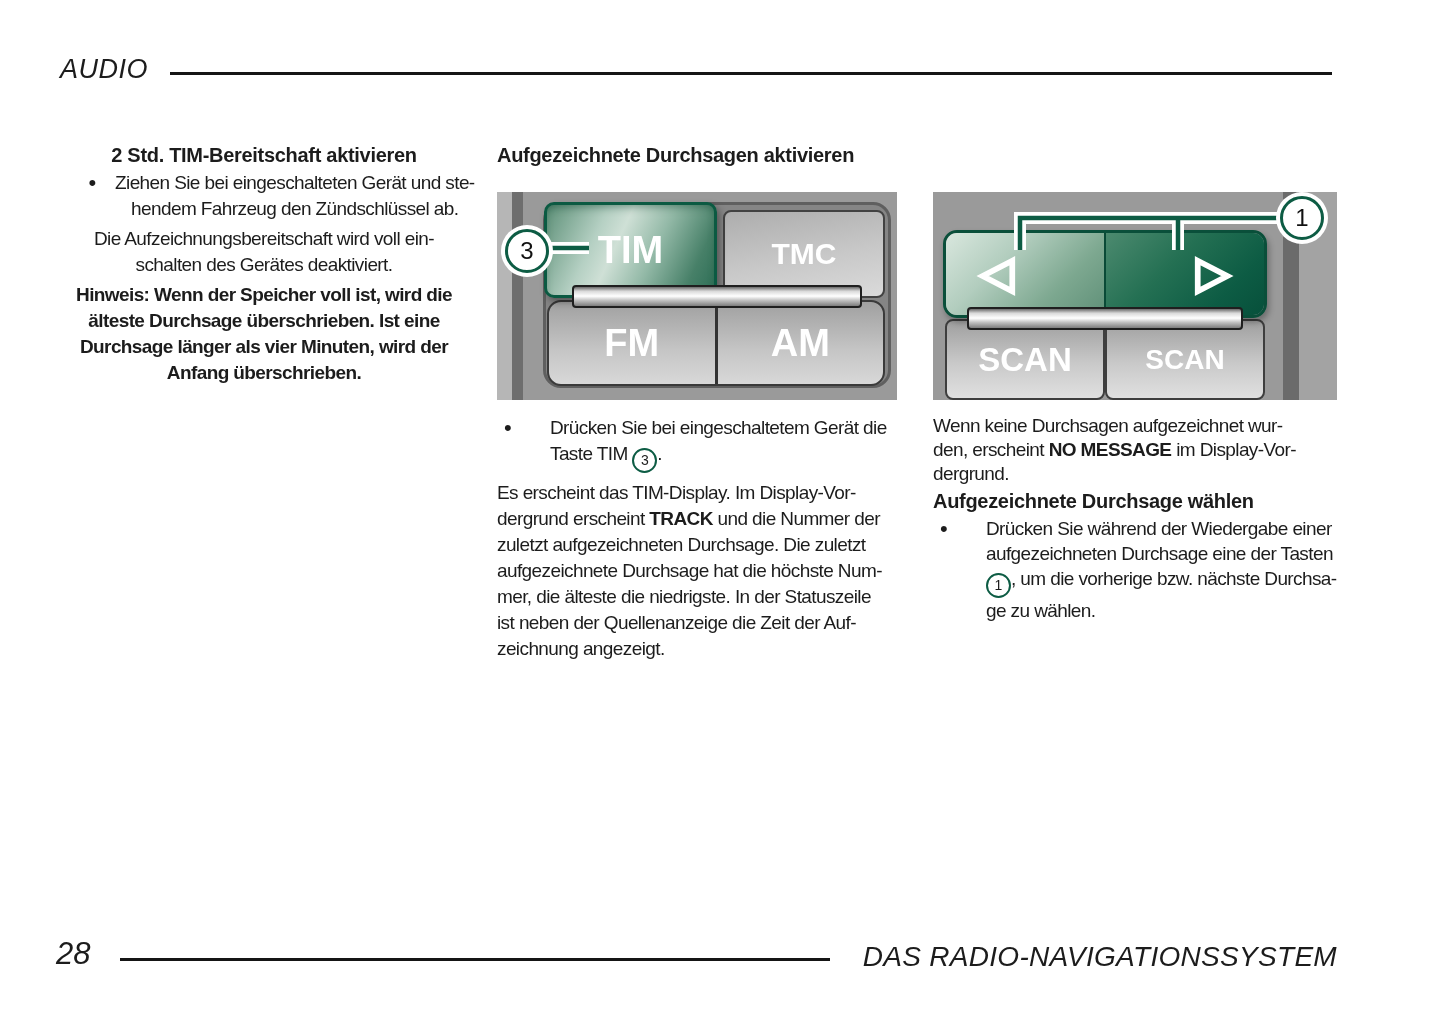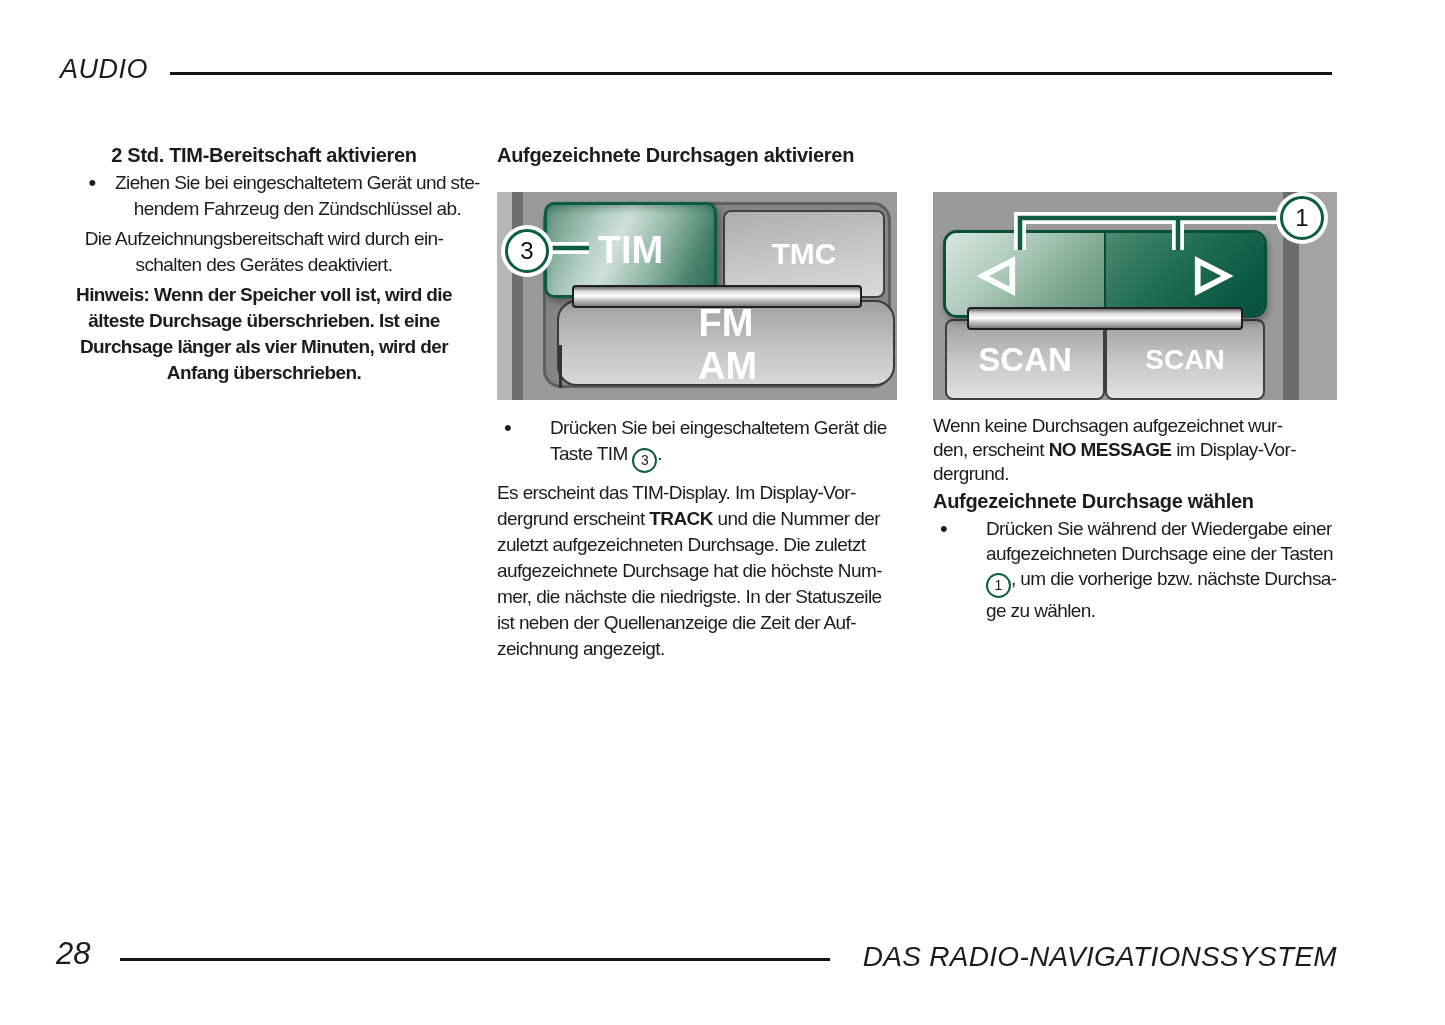--- a/index.html
+++ b/index.html
@@ -38,23 +38,23 @@
   .f2-dark{left:350px;width:16px;background:#6b6b6b;}
   .f2-edge{left:366px;width:38px;background:#a3a3a3;}
 
   .housing{position:absolute;left:46px;top:10px;width:342px;height:180px;background:#858585;
            border:3px solid #5f5f5f;border-radius:18px;}
   .key{position:absolute;display:flex;align-items:center;justify-content:center;
        color:#fff;font-weight:700;border-radius:8px;}
   .gray-key{background:linear-gradient(170deg,#adadad 0%,#c8c8c8 55%,#dadada 100%);
             border:2px solid #424242;font-size:30px;}
   .tmc-key{left:226px;top:18px;width:158px;height:84px;}
-  .bottom-row{position:absolute;left:60px;top:108px;width:334px;height:82px;border-radius:20px;
+  .bottom-row{position:absolute;left:50px;top:108px;width:334px;height:82px;border-radius:14px;
               border:2px solid #3a3a3a;background:linear-gradient(180deg,#a0a0a0 0%,#c6c6c6 60%,#d8d8d8 100%);
-              display:flex;flex-direction:column;}
+              display:flex;}
   .half{flex:1;display:flex;align-items:center;justify-content:center;color:#fff;font-weight:700;font-size:38px;}
   .half+.half{border-left:3px solid #333;}
   .tim-key{left:47px;top:10px;width:167px;height:90px;border-radius:10px;z-index:3;
            border:3px solid #0b5a42;font-size:38px;
            background:linear-gradient(115deg,#5d9078 0%,#b5d0c3 30%,#cfe0d6 42%,#93b9a7 62%,#478068 85%,#2d6e56 100%);
            box-shadow:3px 4px 7px rgba(0,0,0,.35), inset 0 5px 8px -3px rgba(5,60,40,.45);}
   .silverbar{position:absolute;height:19px;z-index:5;border:2px solid #1f1f1f;border-radius:4px;
              background:linear-gradient(180deg,#6a6a6a 0%,#d9d9d9 22%,#ffffff 48%,#c2c2c2 70%,#7d7d7d 100%);}
   .bar1{left:75px;top:93px;width:286px;}
   .bar2{left:34px;top:115px;width:272px;z-index:6;}
@@ -85,26 +85,26 @@
 <div class="page">
 
   <div class="section-title">AUDIO</div>
   <div class="header-rule"></div>
 
   <div class="col" id="col1">
     <h3 class="colhead">2 Std. TIM-Bereitschaft aktivieren</h3>
     <div class="bullet body">
       <span class="dot">•</span>
       <span>
-        <span class="ln">Ziehen Sie bei eingeschaltetem Gerät und ste-</span>
+        <span class="ln">Ziehen Sie bei eingeschalteten Gerät und ste-</span>
         <span class="ln">hendem Fahrzeug den Zündschlüssel ab.</span>
       </span>
     </div>
     <p class="body para">
-      <span class="ln">Die Aufzeichnungsbereitschaft wird durch ein-</span>
+      <span class="ln">Die Aufzeichnungsbereitschaft wird voll ein-</span>
       <span class="ln">schalten des Gerätes deaktiviert.</span>
     </p>
     <p class="body para bold">
       <span class="ln">Hinweis: Wenn der Speicher voll ist, wird die</span>
       <span class="ln">älteste Durchsage überschrieben. Ist eine</span>
       <span class="ln">Durchsage länger als vier Minuten, wird der</span>
       <span class="ln">Anfang überschrieben.</span>
     </p>
   </div>
 
@@ -135,21 +135,21 @@
         <span class="ln">Drücken Sie bei eingeschaltetem Gerät die</span>
         <span class="ln"><span>Taste TIM </span><span class="cnum">3</span><span>.</span></span>
       </span>
     </div>
 
     <p class="body para" style="margin-top:7px;">
       <span class="ln">Es erscheint das TIM-Display. Im Display-Vor-</span>
       <span class="ln"><span>dergrund erscheint </span><b>TRACK</b><span> und die Nummer der</span></span>
       <span class="ln">zuletzt aufgezeichneten Durchsage. Die zuletzt</span>
       <span class="ln">aufgezeichnete Durchsage hat die höchste Num-</span>
-      <span class="ln">mer, die nächste die niedrigste. In der Statuszeile</span>
+      <span class="ln">mer, die älteste die niedrigste. In der Statuszeile</span>
       <span class="ln">ist neben der Quellenanzeige die Zeit der Auf-</span>
       <span class="ln">zeichnung angezeigt.</span>
     </p>
   </div>
 
   <div class="col" id="col3">
     <div class="figure fig2">
       <div class="strip f2-dark"></div>
       <div class="strip f2-edge"></div>
       <div class="green-group">

